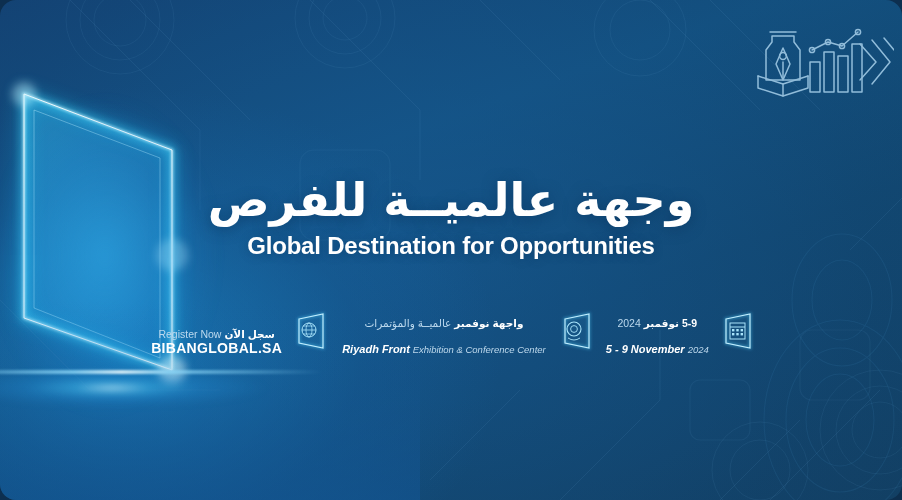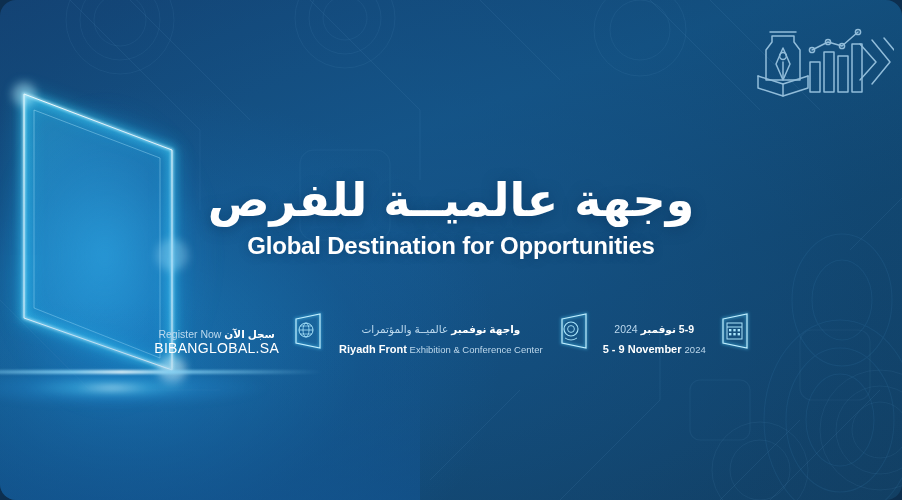--- a/index.html
+++ b/index.html
@@ -142,34 +142,35 @@
     color: #bcd9ee;
   }
   .info-line-top .bd {
     font-weight: bold;
     color: #ffffff;
   }
   .info-line-bot {
     font-size: 11px;
     color: #ffffff;
     white-space: nowrap;
-    margin-top: 8px;
+    margin-top: 14px;
+    font-style: italic;
   }
   .info-line-bot .bd {
     font-weight: bold;
     color: #ffffff;
   }
   .info-line-bot .lt {
     font-weight: normal;
     color: #bdd8ec;
     font-size: 9.5px;
   }
   .url-text {
     font-size: 14px;
-    font-weight: normal;
+    font-weight: bold;
     letter-spacing: 0.3px;
     color: #ffffff;
   }
   .sep-icon {
     width: 42px;
     height: 50px;
     flex: 0 0 auto;
     display: block;
   }
 

